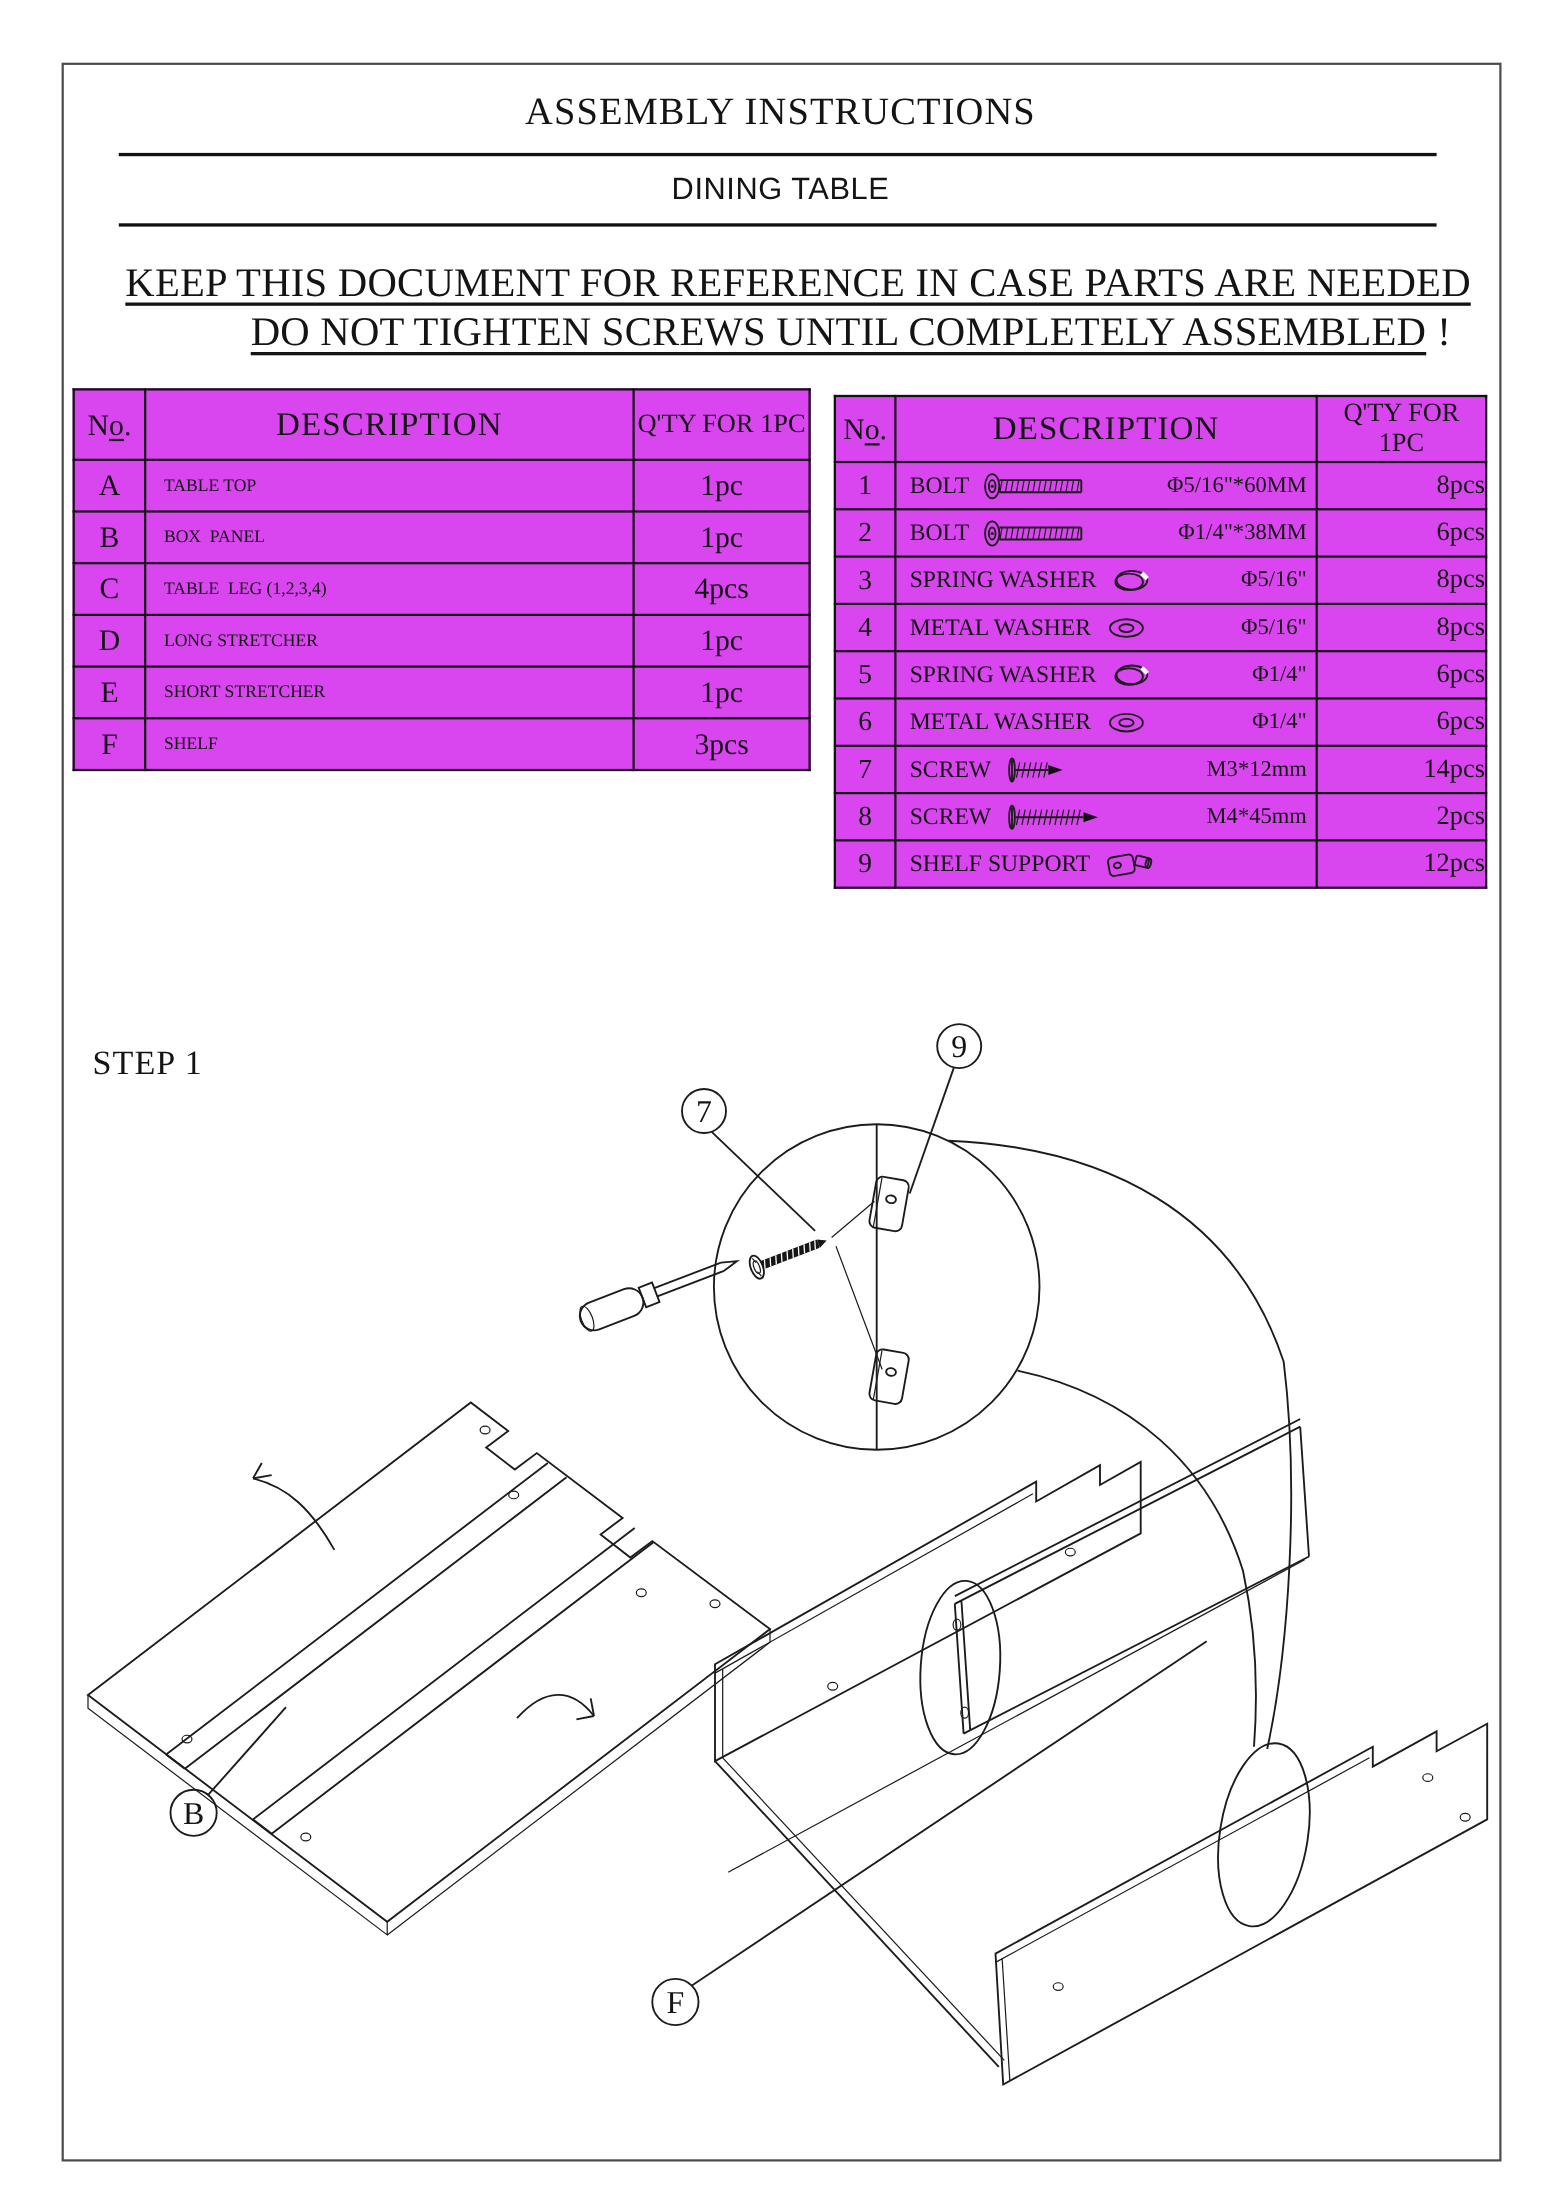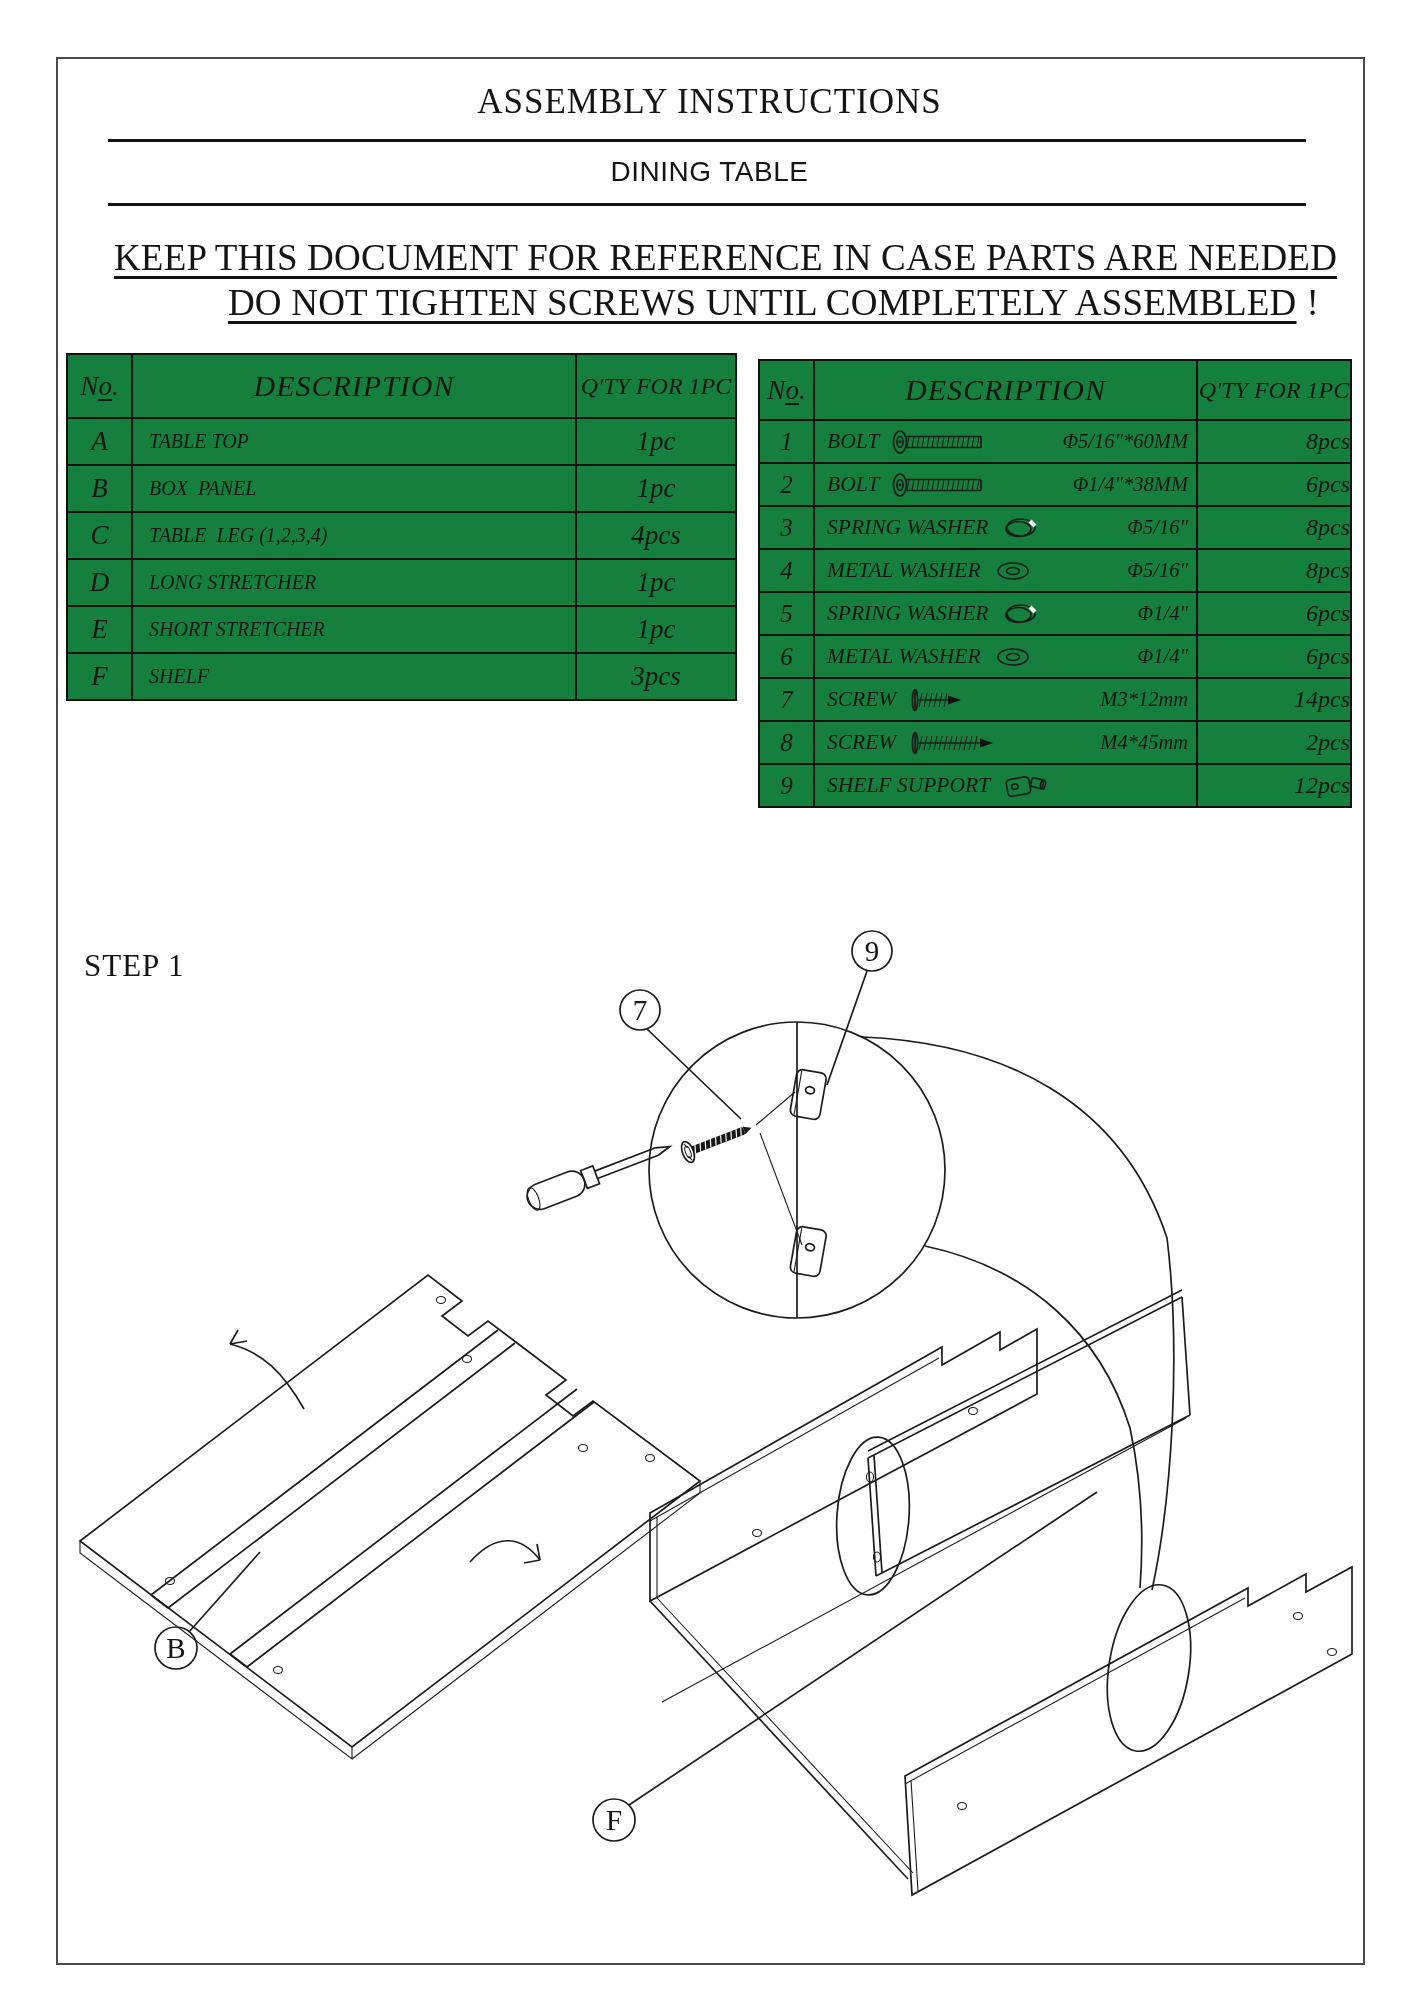--- a/index.html
+++ b/index.html
@@ -10,30 +10,30 @@
   .title{top:82px;font-size:35px;letter-spacing:1px;}
   .rule{left:108px;width:1198px;height:3px;background:#111;}
   .rule1{top:139px;}
   .rule2{top:203px;}
   .subtitle{top:156px;font-family:"Liberation Sans",sans-serif;font-size:28px;letter-spacing:.5px;}
   .warn{font-size:37px;letter-spacing:.2px;white-space:nowrap;margin-left:16px;}
   .warn1{top:236px;}
   .warn2{top:281px;padding-left:48px;}
   .uline{text-decoration:underline;text-decoration-thickness:2.5px;text-underline-offset:6px;}
   .excl{margin-left:10px;}
-  table{border-collapse:collapse;table-layout:fixed;position:absolute;background:#15803d;font-style:italic;}
+  table{border-collapse:collapse;table-layout:fixed;position:absolute;background:#d946ef;}
   td,th{border:2px solid #111;padding:0;vertical-align:middle;font-weight:normal;}
   .t-left{left:66px;top:353px;width:669px;}
   .t-right{left:758px;top:359px;width:592px;}
   th.no{font-size:27px;}
   th.desc{font-size:30px;letter-spacing:1px;}
   th.qty{font-size:24px;}
   .uo{text-decoration:underline;text-underline-offset:4px;}
   .t-left td.no,.t-left td.qty{text-align:center;font-size:27px;}
-  .t-left td.desc{font-size:20px;padding-left:16px;white-space:pre;}
+  .t-left td.desc{font-size:16px;padding-left:16px;white-space:pre;}
   .t-right td.no{text-align:center;font-size:25px;}
   .t-right td.qty{text-align:right;font-size:24px;}
   .dcell{display:flex;align-items:center;padding:0 8px 0 12px;}
   .pname{font-size:21.5px;white-space:pre;}
   .picon{margin-left:12px;flex:none;display:block;}
   .pspec{margin-left:auto;font-size:20.5px;white-space:pre;}
   .step-label{left:84px;top:948px;font-size:31px;letter-spacing:1px;}
   svg.diagram{left:0;top:0;width:1414px;height:2000px;}
   .s{fill:none;stroke:#1c1c1c;stroke-width:1.7;}
   .thin{stroke-width:1.1;}

